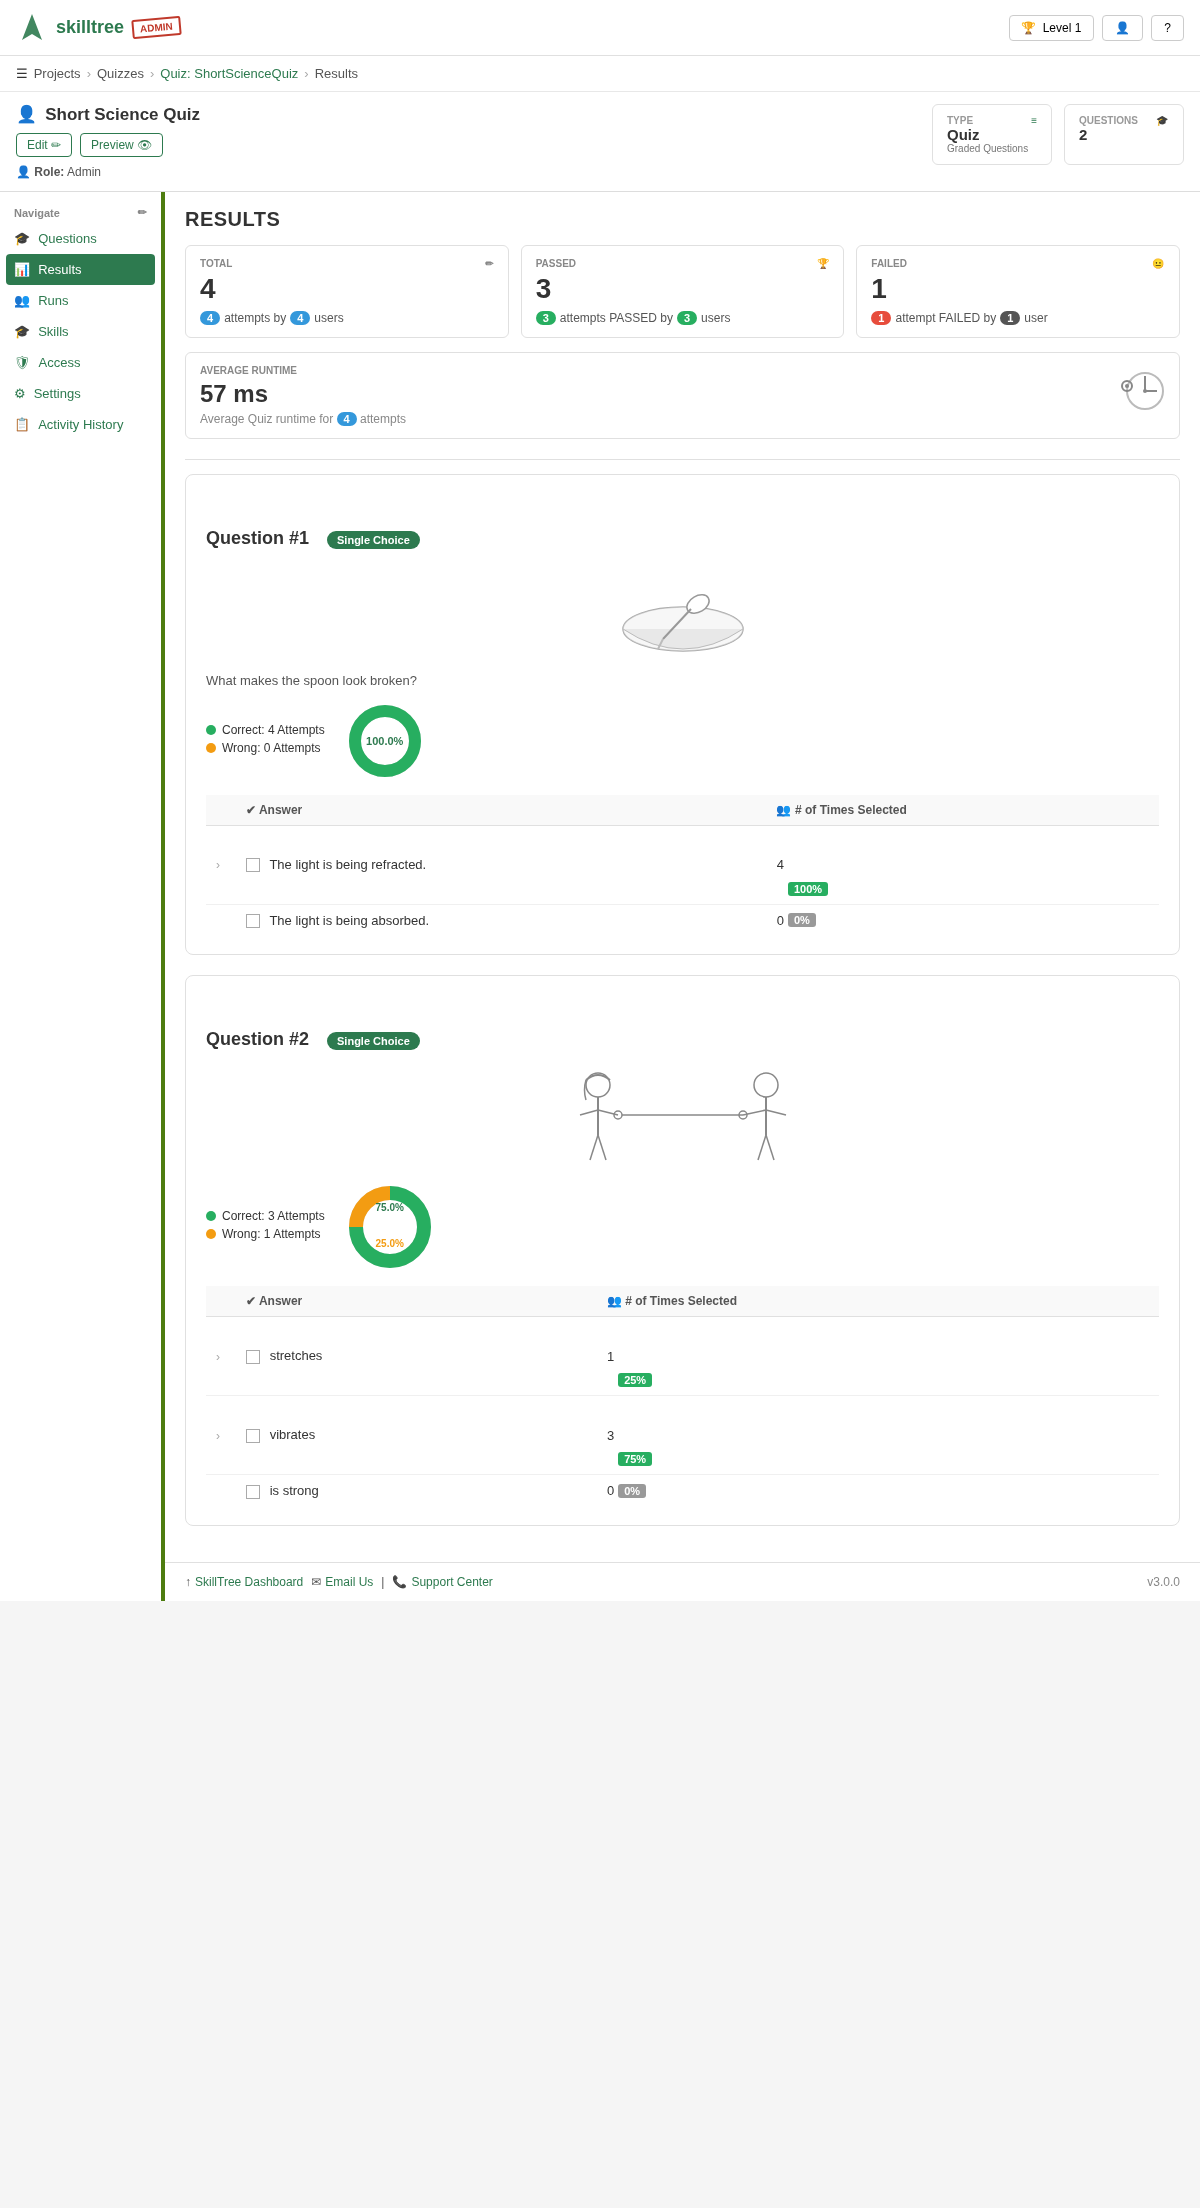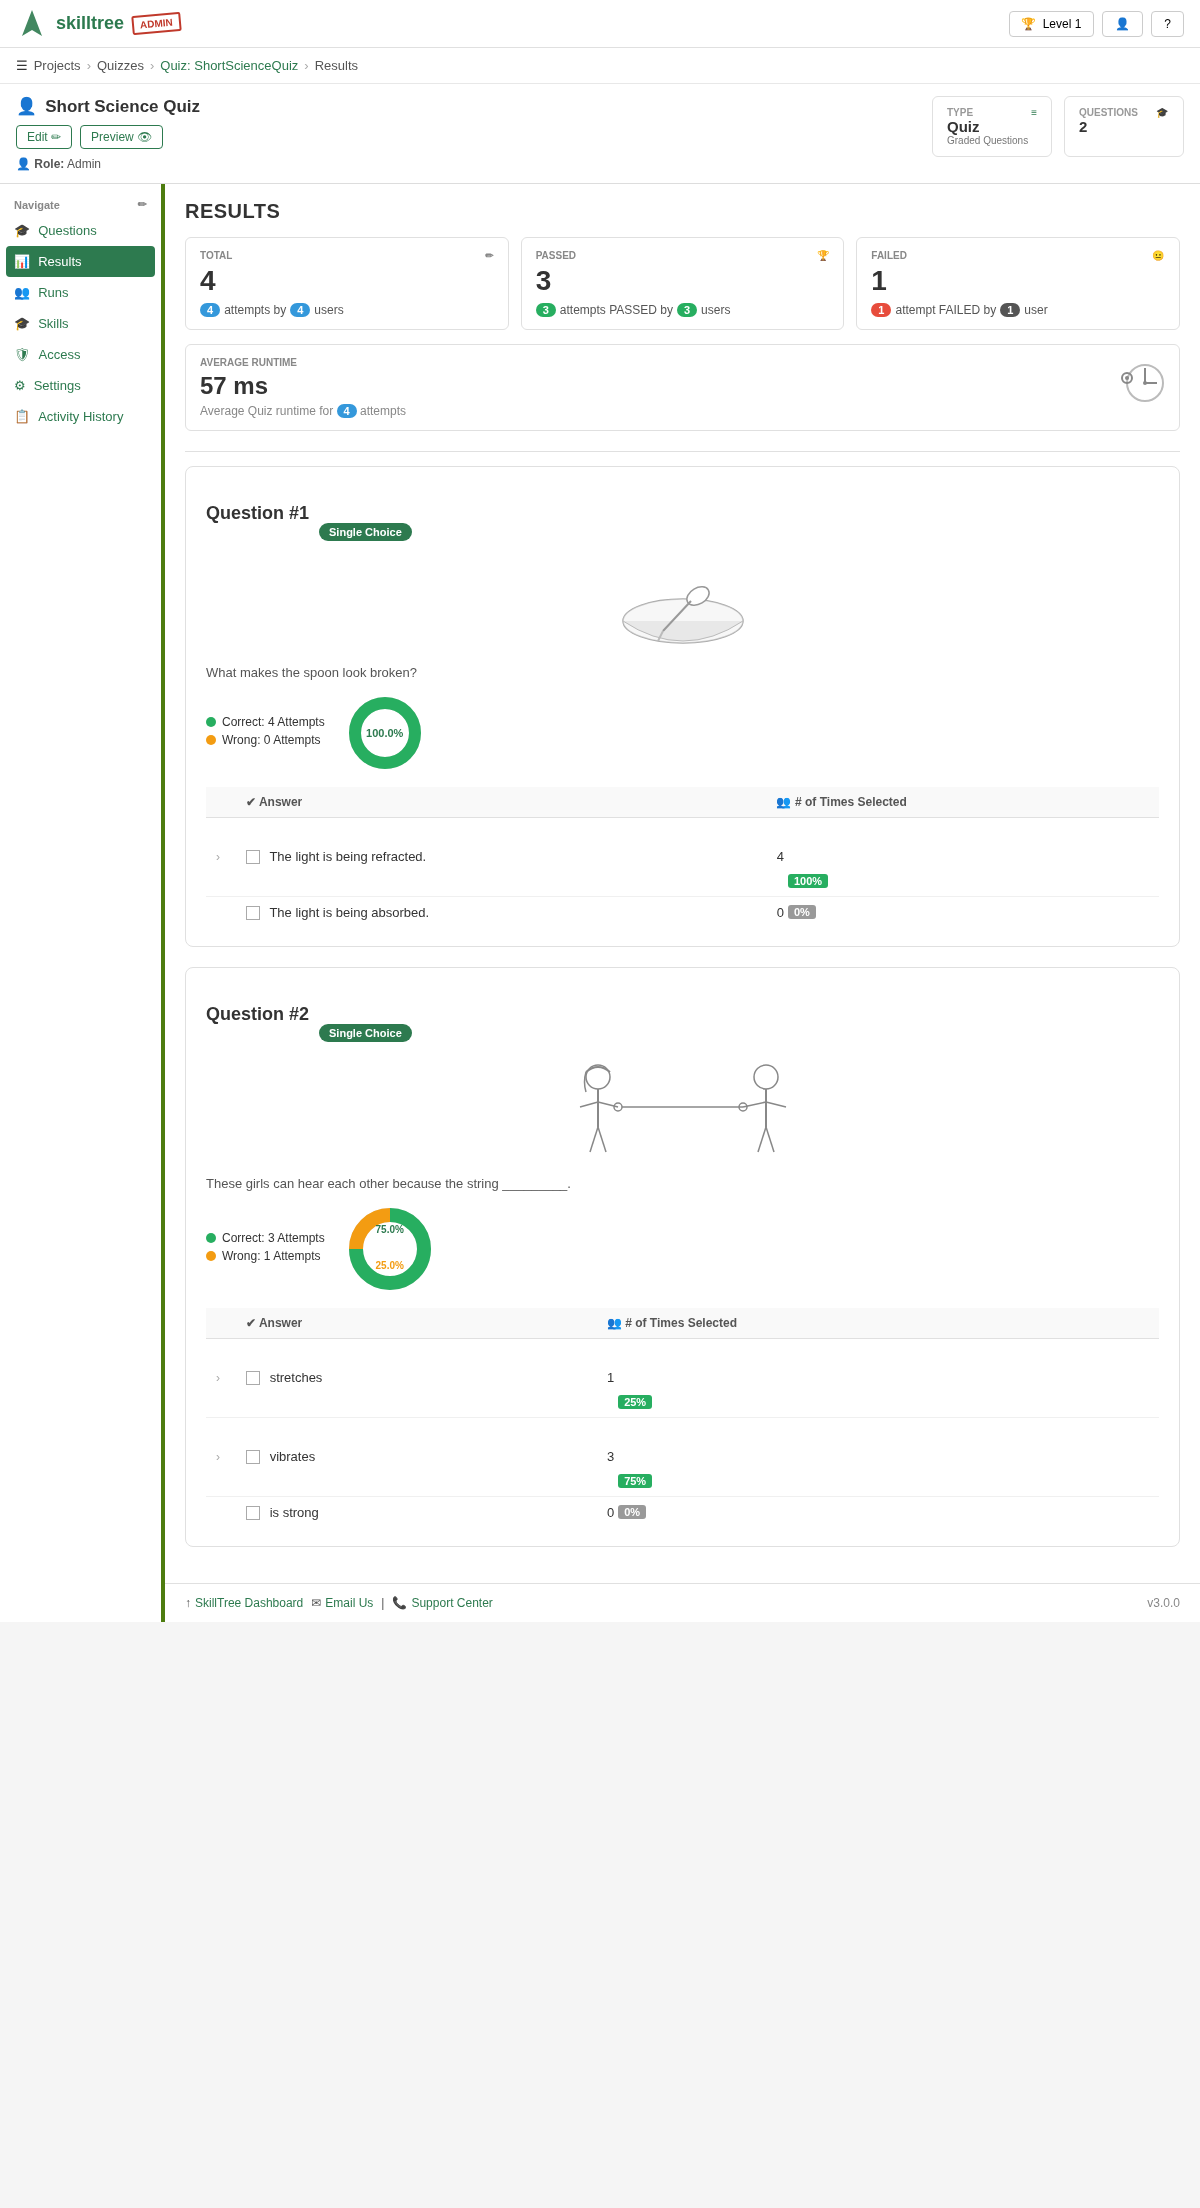--- a/index.html
+++ b/index.html
@@ -1,19 +1,19 @@
 <!DOCTYPE html>
 <html><head>
   <meta charset="utf-8">
   <style>
     * { box-sizing: border-box; margin: 0; padding: 0; }
     body { font-family: -apple-system, BlinkMacSystemFont, 'Segoe UI', sans-serif; font-size: 13px; background: #f5f5f5; color: #333; }
 
     
-    .header { background: white; border-bottom: 1px solid #e0e0e0; display: flex; align-items: center; justify-content: space-between; padding: 0 16px; height: 48px; }
+    .header { background: white; border-bottom: 1px solid #e0e0e0; display: flex; align-items: center; justify-content: space-between; padding: 0 16px; height: 56px; }
     .logo { display: flex; align-items: center; gap: 8px; font-size: 18px; font-weight: bold; color: #2d7a4f; }
     .admin-badge { border: 2px solid #c0392b; color: #c0392b; font-size: 10px; font-weight: bold; padding: 2px 6px; transform: rotate(-5deg); display: inline-block; border-radius: 2px; }
     .header-right { display: flex; gap: 8px; }
     .header-btn { border: 1px solid #ccc; background: white; padding: 5px 12px; border-radius: 4px; cursor: pointer; font-size: 12px; display: flex; align-items: center; gap: 6px; }
     .level-btn { background: white; }
     .trophy-icon { color: #2d7a4f; }
 
     
     .breadcrumb { background: white; padding: 10px 16px; border-bottom: 1px solid #e8e8e8; display: flex; align-items: center; gap: 6px; font-size: 13px; }
     .breadcrumb a { color: #555; text-decoration: none; }
@@ -48,21 +48,21 @@
 
     
     .runtime-card { border: 1px solid #e0e0e0; border-radius: 6px; padding: 12px 14px; background: white; margin-bottom: 20px; display: flex; justify-content: space-between; align-items: center; }
     .runtime-label { font-size: 10px; color: #888; font-weight: 600; text-transform: uppercase; margin-bottom: 4px; }
     .runtime-value { font-size: 24px; font-weight: bold; color: #333; margin-bottom: 4px; }
     .runtime-sub { font-size: 12px; color: #888; }
     .runtime-icon { font-size: 36px; color: #888; }
 
     
     .question-section { border: 1px solid #e0e0e0; border-radius: 8px; padding: 18px 20px; margin-bottom: 20px; background: white; }
-    .question-header { display: flex; align-items: center; gap: 10px; margin-bottom: 10px; }
+    .question-header { display: flex; align-items: flex-end; gap: 18px; margin-bottom: 10px; }
     .question-title { font-size: 18px; font-weight: bold; color: #333; }
     .question-type-badge { background: #2d7a4f; color: white; font-size: 11px; padding: 3px 10px; border-radius: 12px; font-weight: 600; margin-top: 38px; }
     .question-text { font-size: 13px; color: #555; margin-bottom: 12px; line-height: 1.5; }
     .question-text em { font-style: italic; }
 
     .chart-section { display: flex; align-items: center; gap: 20px; margin-bottom: 14px; }
     .legend { font-size: 12px; }
     .legend-item { display: flex; align-items: center; gap: 6px; margin-bottom: 4px; }
     .legend-dot { width: 10px; height: 10px; border-radius: 50%; }
     .legend-dot-green { background: #27ae60; }
@@ -400,21 +400,20 @@
 
           <line x1="198" y1="50" x2="175" y2="55" stroke="#888" stroke-width="1.5"></line>
           <line x1="198" y1="50" x2="218" y2="55" stroke="#888" stroke-width="1.5"></line>
 
           <circle cx="175" cy="55" r="4" fill="none" stroke="#888" stroke-width="1.5"></circle>
 
           <line x1="198" y1="75" x2="190" y2="100" stroke="#888" stroke-width="1.5"></line>
           <line x1="198" y1="75" x2="206" y2="100" stroke="#888" stroke-width="1.5"></line>
         </svg>
 
-        <p class="question-text" style="margin-bottom:10px;">These girls can hear each other because the string _________.</p>
 
         <div class="chart-section">
           <div class="legend">
             <div class="legend-item">
               <div class="legend-dot legend-dot-green"></div>
               <span>Correct: 3 Attempts</span>
             </div>
             <div class="legend-item">
               <div class="legend-dot legend-dot-yellow"></div>
               <span>Wrong: 1 Attempts</span>

